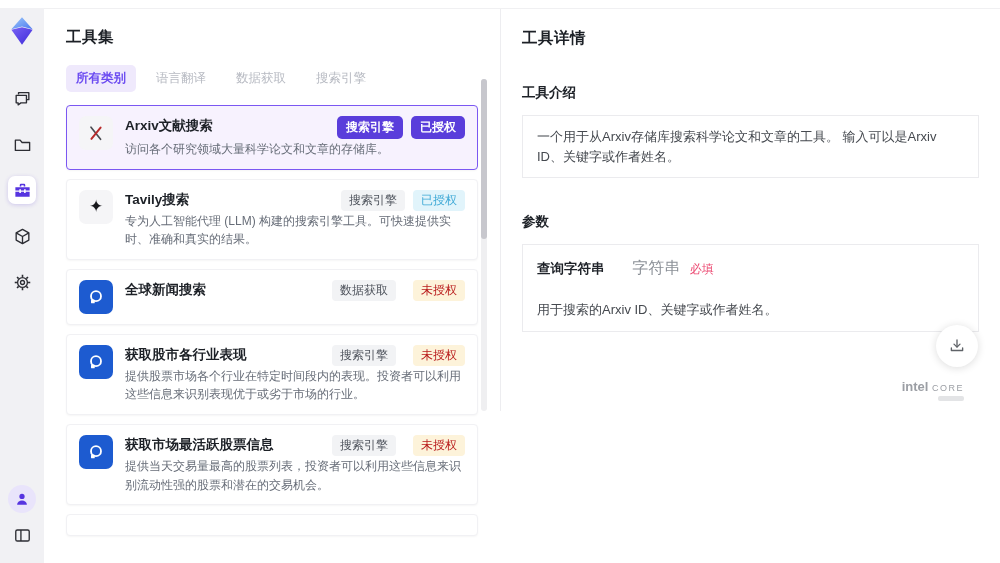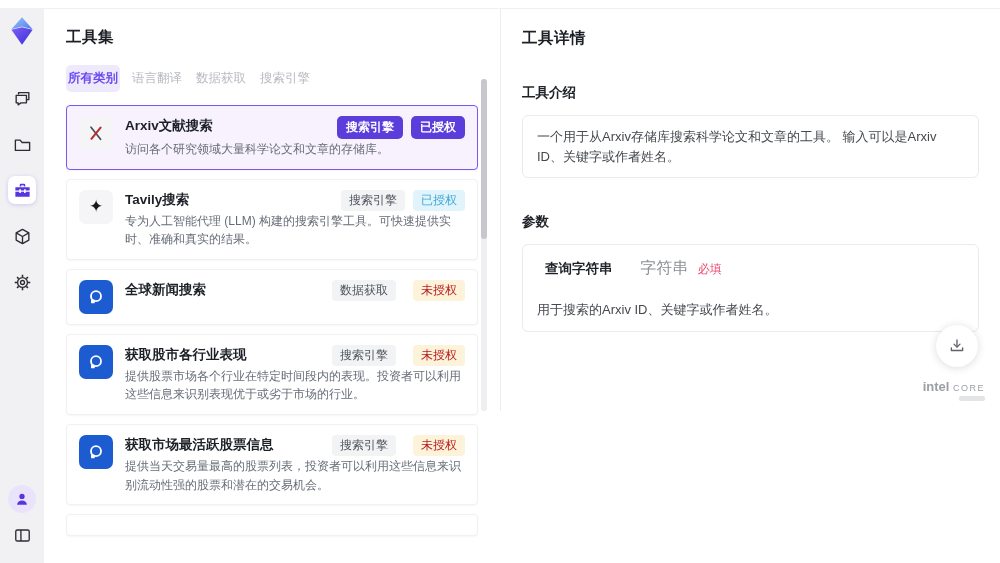--- a/index.html
+++ b/index.html
@@ -19,21 +19,21 @@
     align-items:center; padding-bottom:14px; }
   .user-btn { background:#e9e4fb; border-radius:50%; }
 
   
   .main { flex:1; display:flex; border-top:1px solid #f0f0f2; background:#fff; }
 
   
   .left-panel { width:456px; flex-shrink:0; padding:18px 22px 0 22px; position:relative; }
   .panel-title { font-size:15.5px; font-weight:bold; letter-spacing:.5px; }
   .tabs { display:flex; align-items:center; gap:10px; margin-top:17px; }
-  .tab { font-size:12.5px; color:#b7bac2; padding:5px 2px; border-radius:5px; cursor:pointer; white-space:nowrap; }
+  .tab { font-size:12.5px; color:#b7bac2; padding:5px 10px; border-radius:5px; cursor:pointer; white-space:nowrap; }
   .tab.active { background:#efe9fc; color:#6c4cf1; font-weight:bold; }
   .cards { margin-top:13px; }
   .card { background:#fff; border:1px solid #f1f1f4; border-radius:4px;
     box-shadow:0 1px 2px rgba(0,0,0,.04); padding:10px 12px; display:flex; gap:12px;
     margin-bottom:9px; cursor:pointer; }
   .card.selected { background:#f7f2fe; border:1.5px solid #7b57f2; }
   .card-icon { width:34px; height:34px; border-radius:7px; background:#f5f5f7;
     flex-shrink:0; display:flex; align-items:center; justify-content:center; }
   .card-icon.blue { background:#1d5bd0; }
   .tavily-glyph { font-size:17px; color:#17181c; line-height:1; }
@@ -48,32 +48,32 @@
   .card.selected .badge { background:#5a3ddb; color:#fff; font-weight:bold; padding:3px 9px; border-radius:5px; }
   .card-desc { font-size:12px; color:#676d78; line-height:1.55; margin-top:1px; }
   .scrollbar { position:absolute; top:70px; bottom:0; right:13px; width:6px;
     background:#efeff1; border-radius:3px; }
   .scroll-thumb { width:6px; height:160px; background:#c7c7cd; border-radius:3px; cursor:pointer; }
 
   
   .right-panel { flex:1; border-left:1px solid #ededf0; padding:19px 21px 0 21px; position:relative; }
   .detail-title { font-size:15.5px; font-weight:bold; letter-spacing:.5px; }
   .section-h { font-size:13.5px; font-weight:bold; margin-top:35px; }
-  .box { border:1px solid #ebebee; border-radius:6px; background:#fff;
+  .box { border:1px solid #ebebee; border-radius:0; background:#fff;
     padding:11px 14px; margin-top:13px; font-size:13px; color:#45494f; line-height:1.5; }
-  .param-name { font-weight:bold; font-size:13.5px; color:#1f2329;margin-left:8px; }
+  .param-name { font-weight:bold; font-size:13.5px; color:#1f2329; }
   .param-type { color:#8b9097; font-size:16px; margin-left:24px; }
   .param-required { color:#ec4a72; font-size:12px; margin-left:6px; }
   .param-desc { margin-top:20px; font-size:13px; color:#45494f; }
 
   
   .fab { position:absolute; right:22px; bottom:44px; width:42px; height:42px;
     border-radius:50%; background:#fff; box-shadow:0 1px 8px rgba(0,0,0,.14);
     display:flex; align-items:center; justify-content:center; cursor:pointer; }
-  .brand { position:absolute; right:15px; bottom:10px; color:#9b9ea4; font-size:13px;
+  .brand { position:absolute; right:36px; bottom:10px; color:#9b9ea4; font-size:13px;
     text-align:right; line-height:1.1; }
   .brand .b1 { font-weight:bold; }
   .brand .b2 { letter-spacing:1.5px; font-variant:small-caps; }
   .brand-bar { width:26px; height:5px; background:#e3e4e6; border-radius:2px;
     margin-left:auto; margin-top:2px; }
 </style>
 </head>
 <body>
 
 <div class="app">

